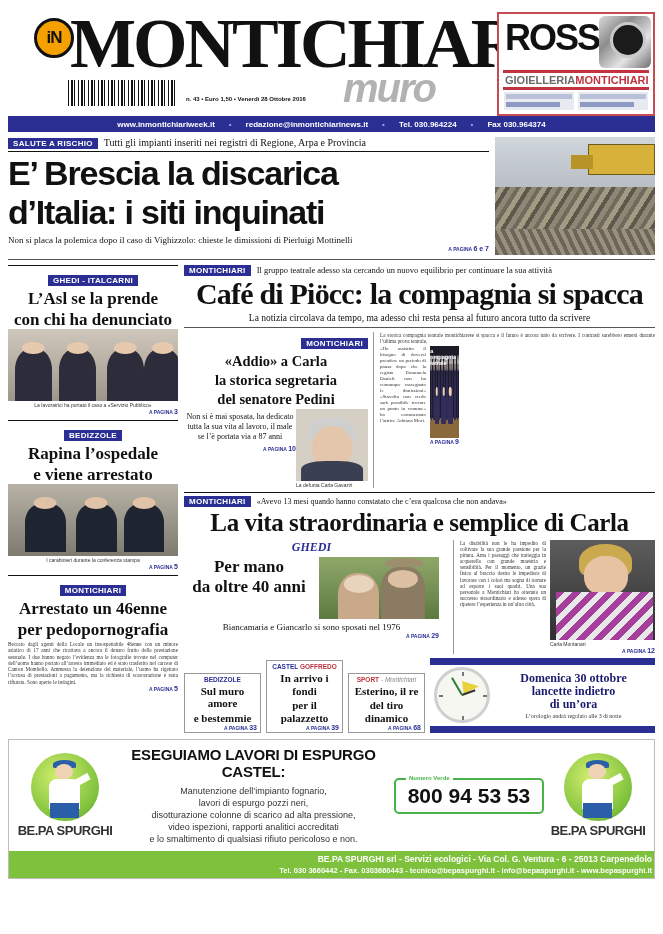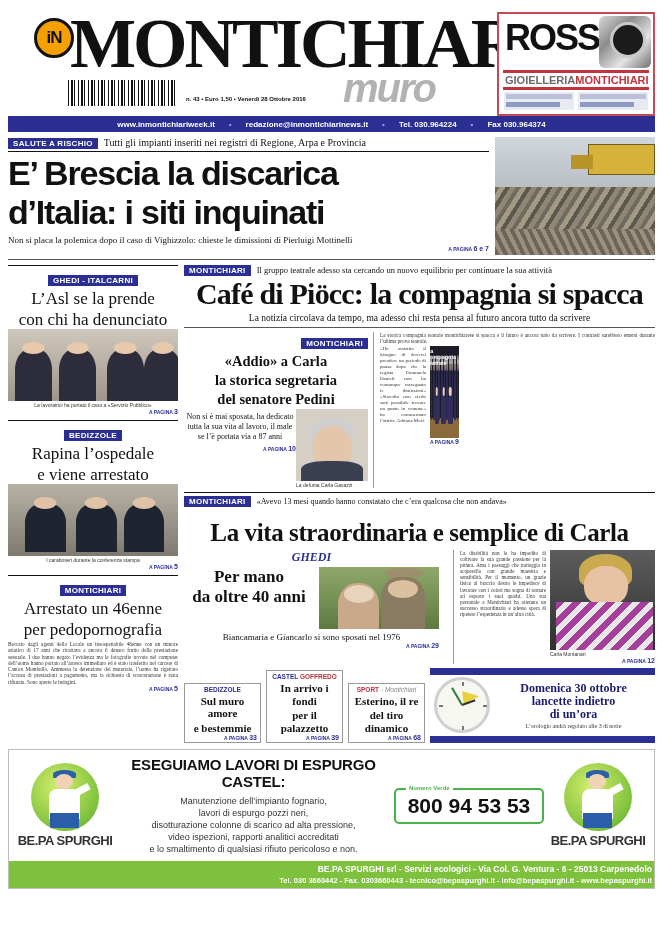--- a/index.html
+++ b/index.html
@@ -121,21 +121,21 @@
     background:repeating-linear-gradient(64deg,#6d6557 0 4px,#9a9080 4px 8px);}
 
   
   .grid { display:flex; gap:6px; margin-top:5px; }
   .col-left { width:170px; flex:0 0 170px; }
   .col-mid { flex:1 1 auto; }
 
   .sec { border-top:1px solid #111; padding-top:3px; margin-bottom:5px; }
   .sec-center{ text-align:center; }
   .hl-left {
-    font-family:"Liberation Serif", serif; font-weight:normal;
+    font-family:"Liberation Serif", serif; font-weight:bold;
     font-size:17px; line-height:19px; text-align:center; color:#111; margin-top:2px;
   }
 
   
   .cafe-strap{ display:flex; align-items:baseline; gap:6px; }
   .cafe-strap .sub{ font-family:"Liberation Serif", serif; font-size:8.5px;}
   .cafe-title{
     font-family:"Liberation Serif", serif; font-weight:bold;
     font-size:30px; line-height:32px; letter-spacing:-0.8px; margin-top:2px; text-align:center;
   }
@@ -178,21 +178,21 @@
     border-radius:50%;background:#e8cfb6;}
   .ph-cap{position:absolute;right:3px;top:2px;background:rgba(0,0,0,.0);color:#fff;
     font-family:"Liberation Sans", sans-serif;font-weight:bold;font-size:5.5px;}
 
   
   .vita { border-top:1px solid #111; margin-top:4px; padding-top:3px;}
   .vita-strap{ display:flex; gap:6px; align-items:baseline;}
   .vita-strap .sub{ font-family:"Liberation Serif", serif; font-size:8px;}
   .vita-title{
     font-family:"Liberation Serif", serif; font-weight:bold; font-size:25px;
-    line-height:27px; margin-top:12px; text-align:center; letter-spacing:-0.4px;
+    line-height:27px; margin-top:2px; text-align:center; letter-spacing:-0.4px;
   }
 
   .three { display:flex; gap:6px; margin-top:4px;}
   .ghedi-box{ flex:1 1 auto; border-right:1px solid #999; padding-right:14px;}
   .ghedi-kick{ text-align:center; font-family:"Liberation Serif", serif; font-style:italic;
      font-weight:bold; font-size:12px; color:#2b2f94;}
   .ghedi-row{ display:flex; gap:5px; margin-top:2px; }
   .ghedi-title{ flex:1 1 auto; font-family:"Liberation Serif", serif; font-weight:bold;
     font-size:17px; line-height:20px; text-align:center; }
   .ghedi-photo{ width:120px; flex:0 0 120px; height:62px; position:relative; background:#6f8a4e; overflow:hidden;}

